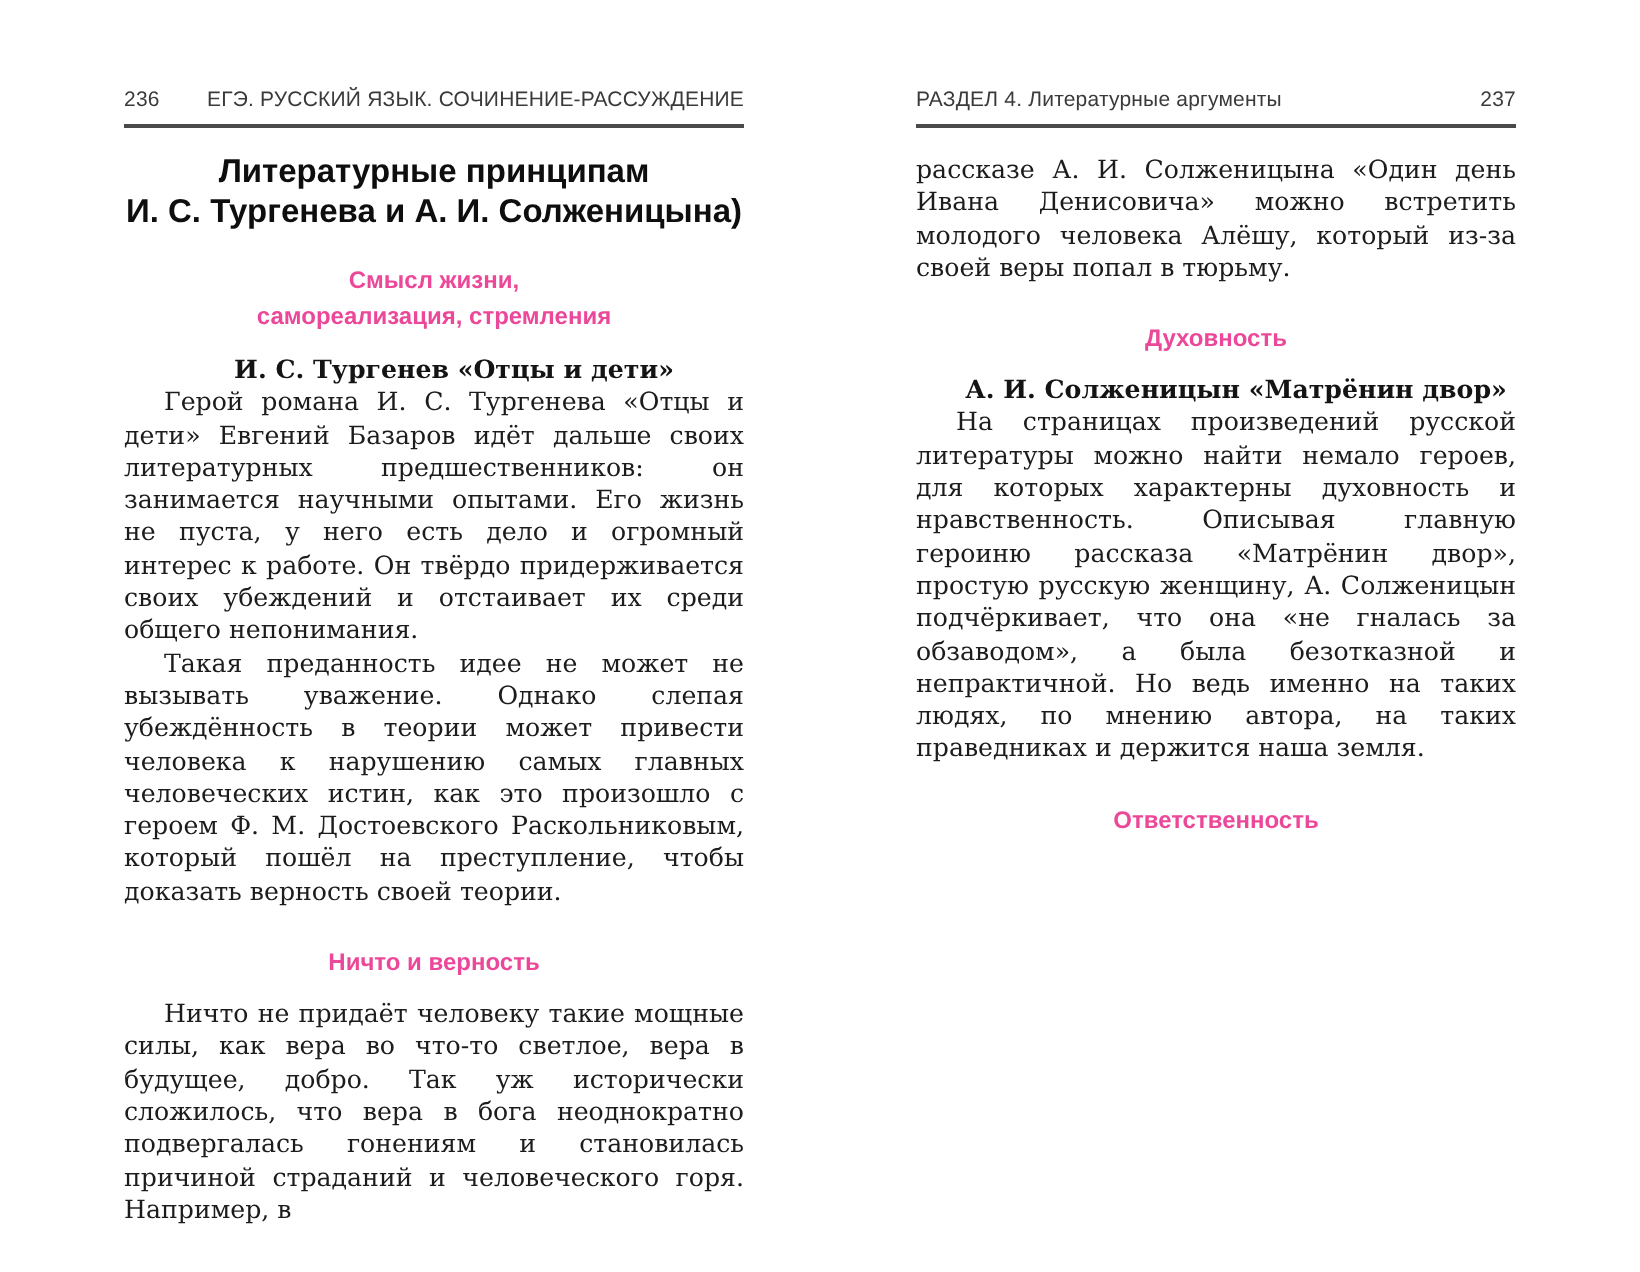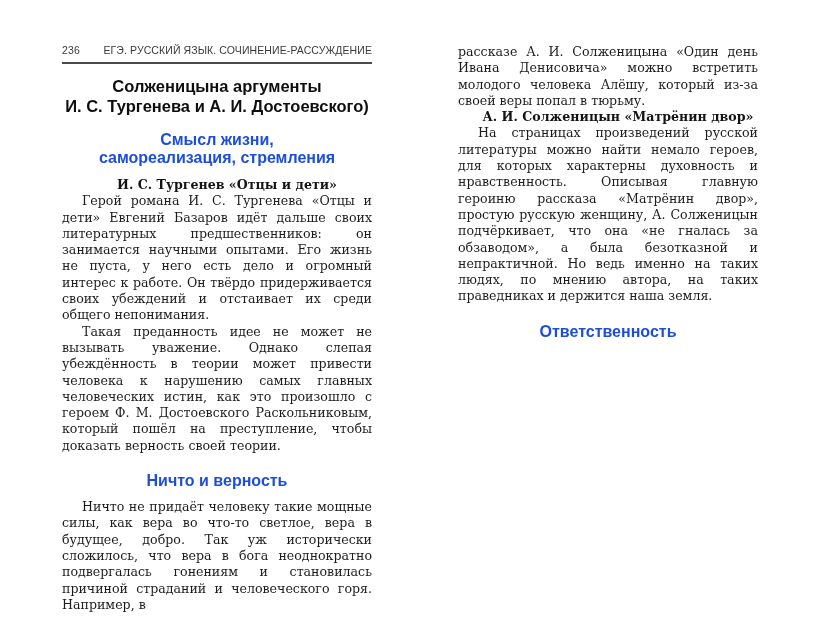--- a/index.html
+++ b/index.html
@@ -28,22 +28,22 @@
   .noindent { text-indent:0; }
 
   .chapter-title {
     font-family:"Liberation Sans", sans-serif;
     font-weight:bold; font-size:16.5px; line-height:19.5px;
     text-align:center; color:#0e0e0e; margin-top:10px;
   }
 
   .section-heading {
     font-family:"Liberation Sans", sans-serif;
-    font-weight:bold; font-size:16px; line-height:18px;
-    text-align:center; color:#1d4ed8;
+    font-weight:bold; font-size:12px; line-height:18px;
+    text-align:center; color:#ec4899;
     margin-top:18px; margin-bottom:9px;
   }
   .section-heading.sub { margin-top:15px; margin-bottom:10px; }
 
   .work-title {
     font-family:"DejaVu Serif", serif;
     font-weight:bold; font-size:12.6px; line-height:16.3px;
     color:#141414; text-indent:20px; text-align:center;
   }
 </style>
@@ -53,42 +53,47 @@
 <div class="spread">
 
   <div class="page page-left">
     <div class="pagehead">
       <span>236</span>
       <span>ЕГЭ. РУССКИЙ ЯЗЫК. СОЧИНЕНИЕ-РАССУЖДЕНИЕ</span>
     </div>
 
 
     <div class="chapter-title">
-      <div>Солженицына аргументы</div>
-      <div>И. С. Тургенева и А. И. Достоевского)</div>
+      <div>Литературные принципам</div>
+      <div>И. С. Тургенева и А. И. Солженицына)</div>
     </div>
 
     <div class="section-heading sub">
       <div>Смысл жизни,</div>
       <div>самореализация, стремления</div>
     </div>
 
     <p class="work-title">И. С. Тургенев «Отцы и дети»</p>
     <p class="body-text indent">Герой романа И. С. Тургенева «Отцы и дети» Евгений Базаров идёт дальше своих литературных предшественников: он занимается научными опытами. Его жизнь не пуста, у него есть дело и огромный интерес к работе. Он твёрдо придерживается своих убеждений и отстаивает их среди общего непонимания.</p>
     <p class="body-text indent">Такая преданность идее не может не вызывать уважение. Однако слепая убеждённость в теории может привести человека к нарушению самых главных человеческих истин, как это произошло с героем Ф. М. Достоевского Раскольниковым, который пошёл на преступление, чтобы доказать верность своей теории.</p>
 
     <div class="section-heading">Ничто и верность</div>
 
     <p class="body-text indent">Ничто не придаёт человеку такие мощные силы, как вера во что-то светлое, вера в будущее, добро. Так уж исторически сложилось, что вера в бога неоднократно подвергалась гонениям и становилась причиной страданий и человеческого горя. Например, в</p>
   </div>
 
   <div class="page page-right">
+    <div class="pagehead">
+      <span>РАЗДЕЛ 4. Литературные аргументы</span>
+      <span>237</span>
+    </div>
 
     <p class="body-text noindent">рассказе А. И. Солженицына «Один день Ивана Денисовича» можно встретить молодого человека Алёшу, который из-за своей веры попал в тюрьму.</p>
 
+    <div class="section-heading">Духовность</div>
 
     <p class="work-title">А. И. Солженицын «Матрёнин двор»</p>
     <p class="body-text indent">На страницах произведений русской литературы можно найти немало героев, для которых характерны духовность и нравственность. Описывая главную героиню рассказа «Матрёнин двор», простую русскую женщину, А. Солженицын подчёркивает, что она «не гналась за обзаводом», а была безотказной и непрактичной. Но ведь именно на таких людях, по мнению автора, на таких праведниках и держится наша земля.</p>
 
     <div class="section-heading">Ответственность</div>
 
   </div>
 
 </div>
 

